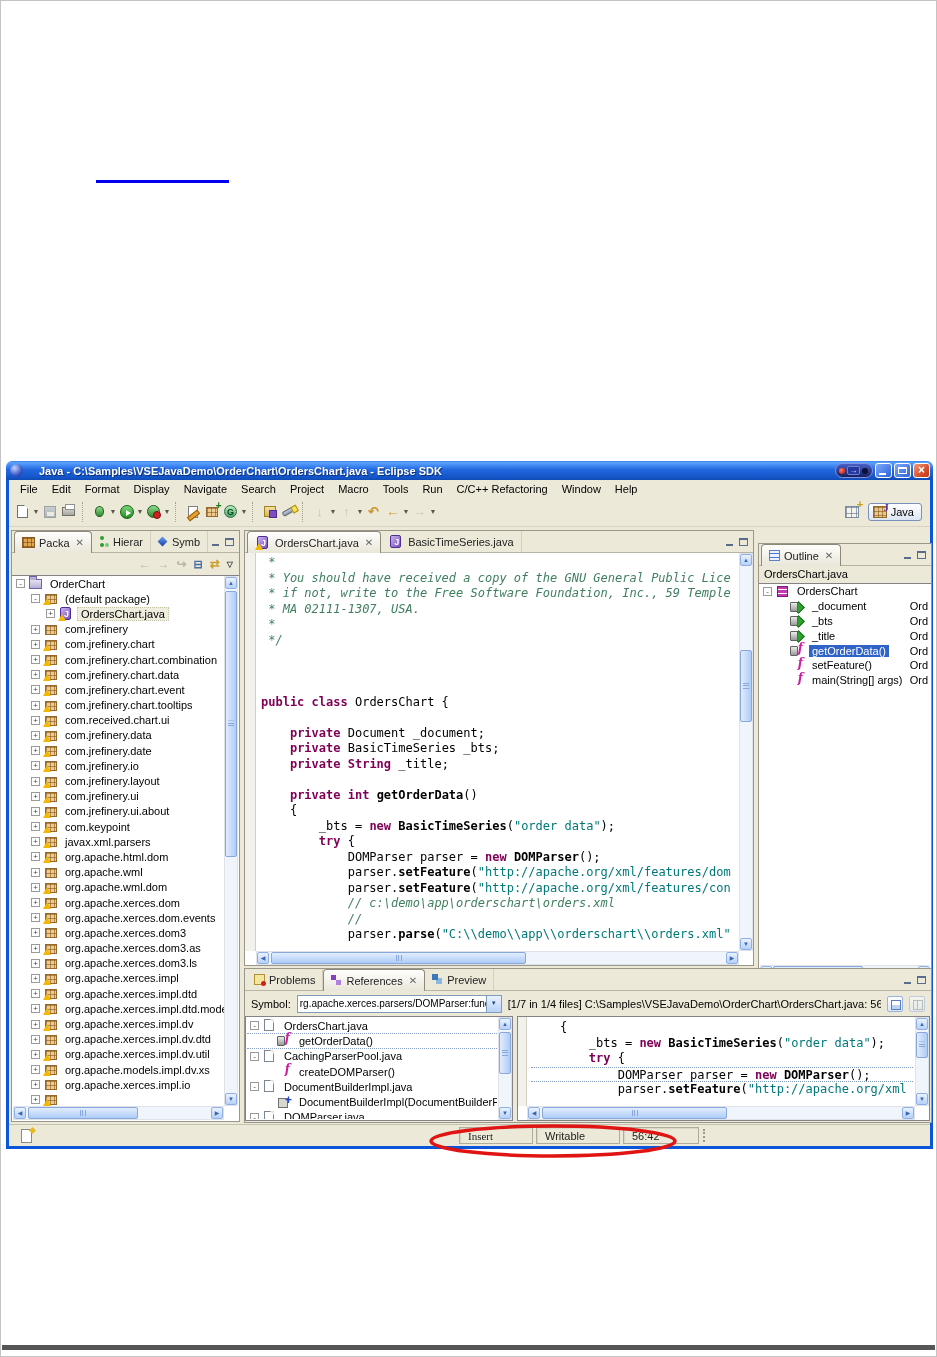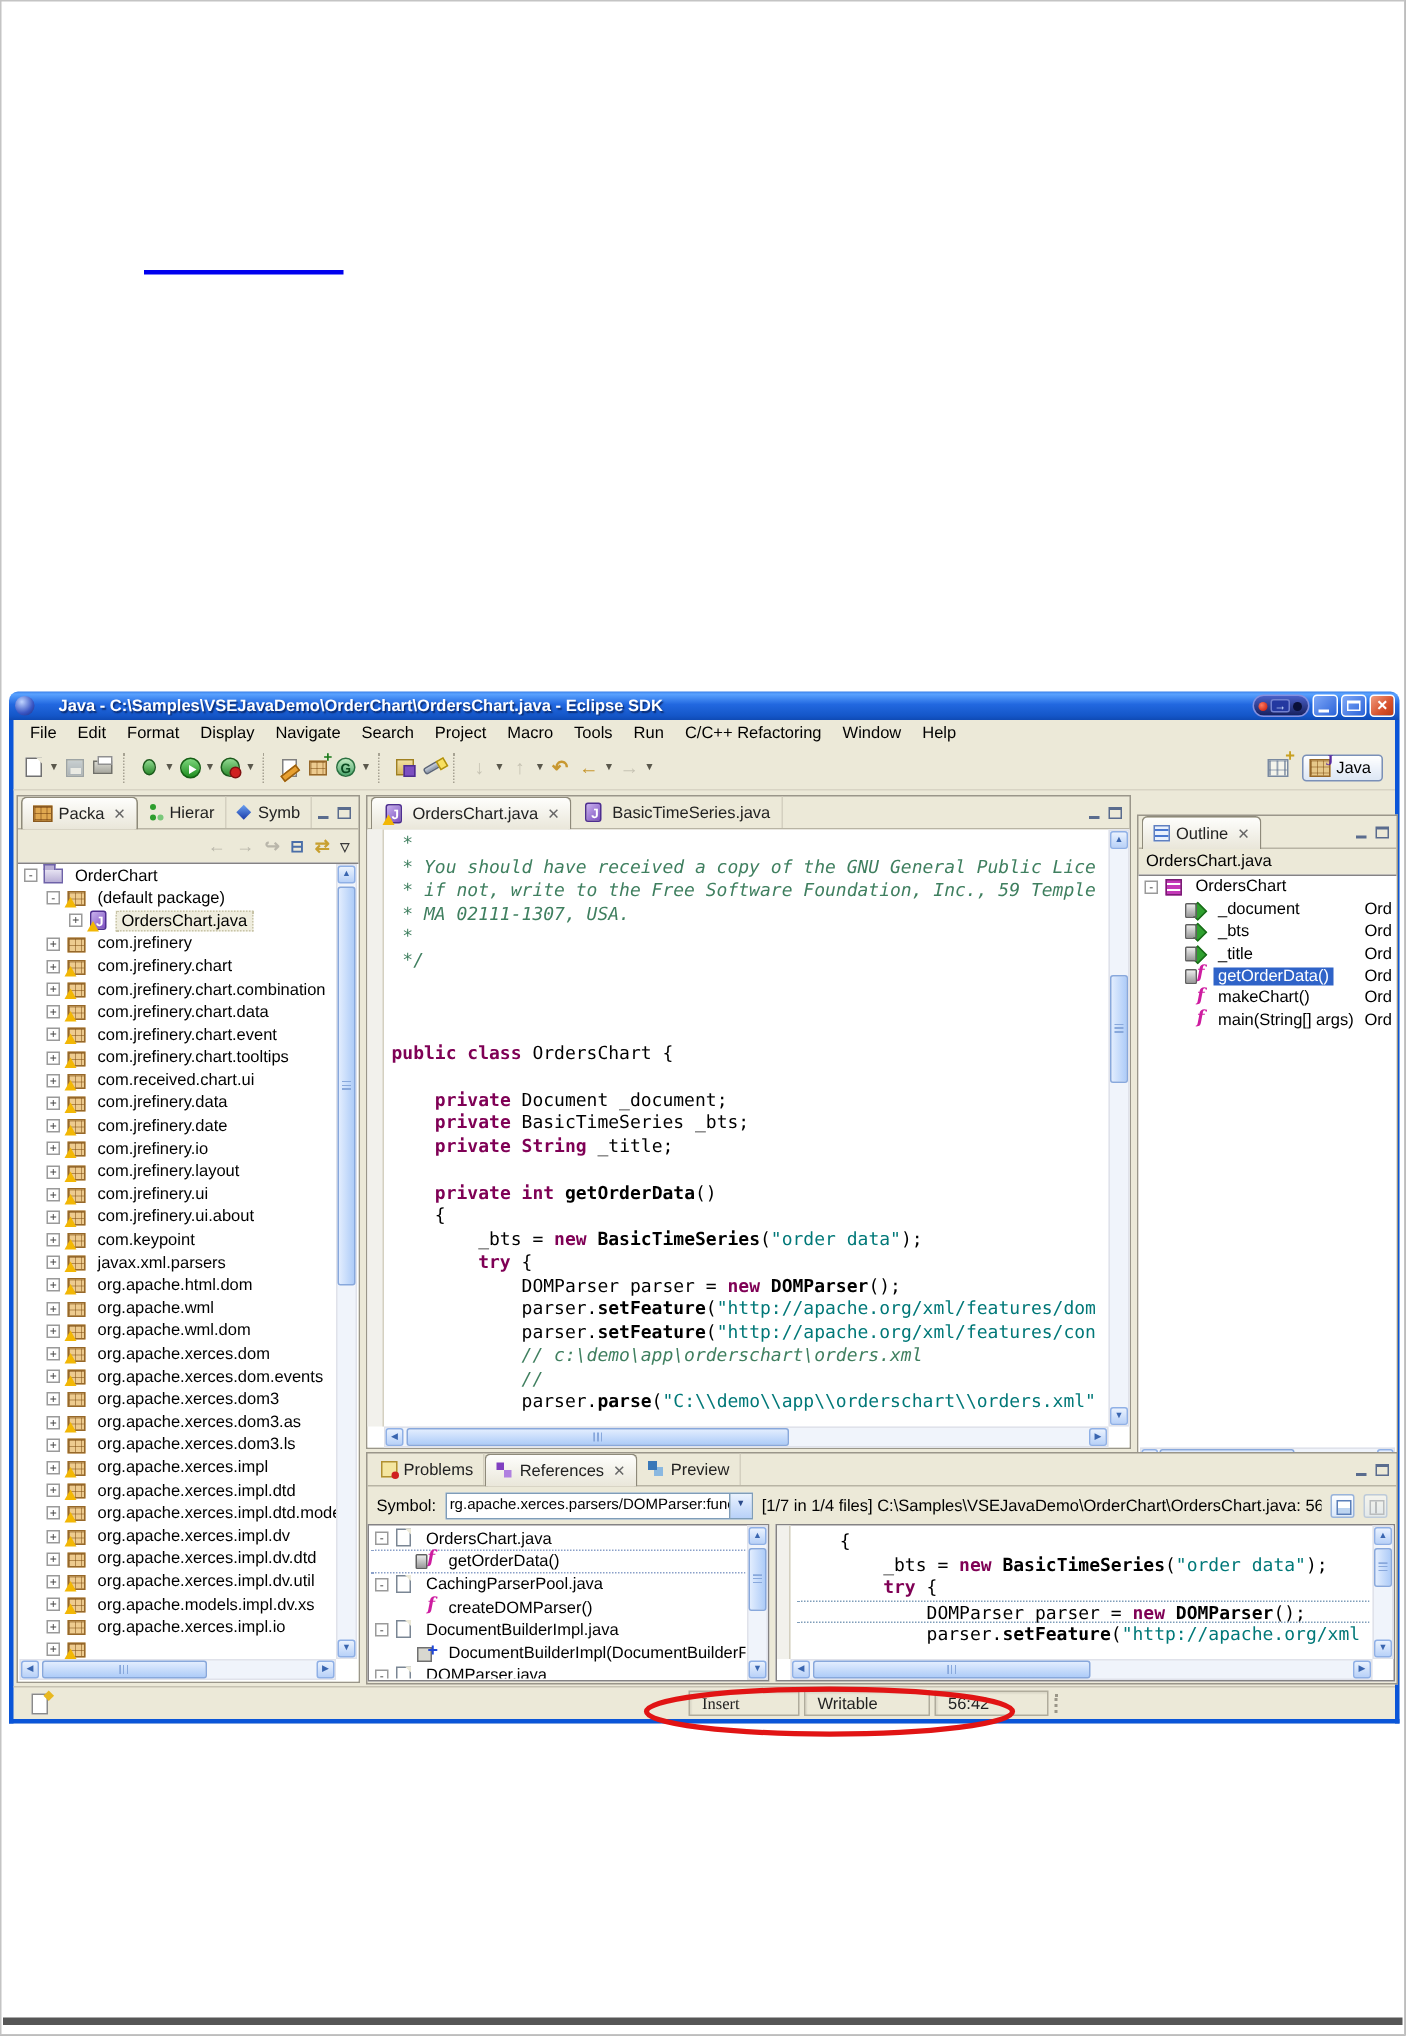--- a/index.html
+++ b/index.html
@@ -778,21 +778,21 @@
               </span>
               <span class="tlbl">getOrderData()</span>
               <span class="tsuf">Ord</span>
             </div>
             <div class="trow">
               <span class="tsp" style="width: 18px;"></span>
               <span class="texp none"></span>
               <span class="ticon">
                 <span class="i-meth"></span>
               </span>
-              <span class="tlbl">makeChart()</span>
+              <span class="tlbl">setFeature()</span>
               <span class="tsuf">Ord</span>
             </div>
             <div class="trow">
               <span class="tsp" style="width: 18px;"></span>
               <span class="texp none"></span>
               <span class="ticon">
                 <span class="i-meth"></span>
               </span>
               <span class="tlbl">main(String[] args)</span>
               <span class="tsuf">Ord</span>

